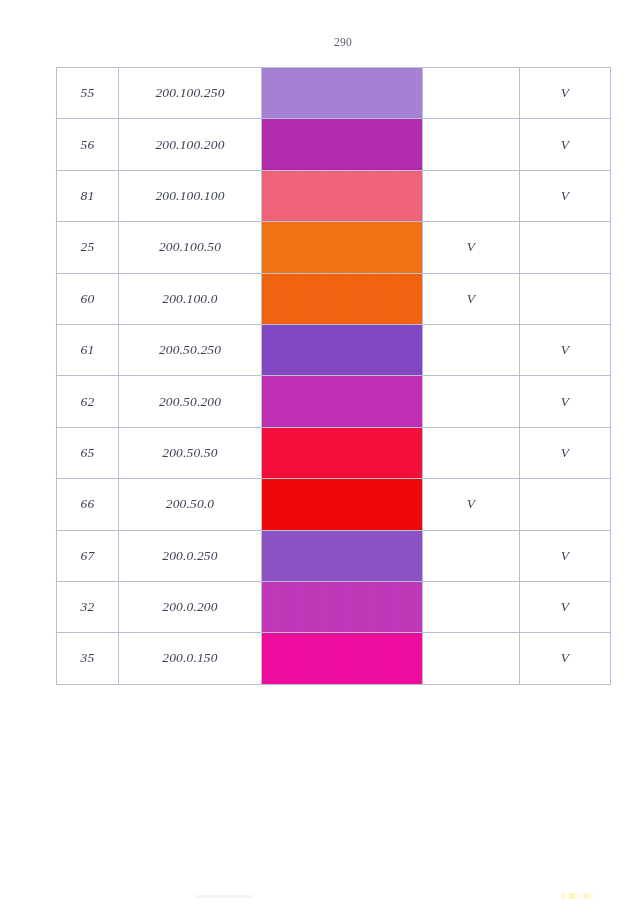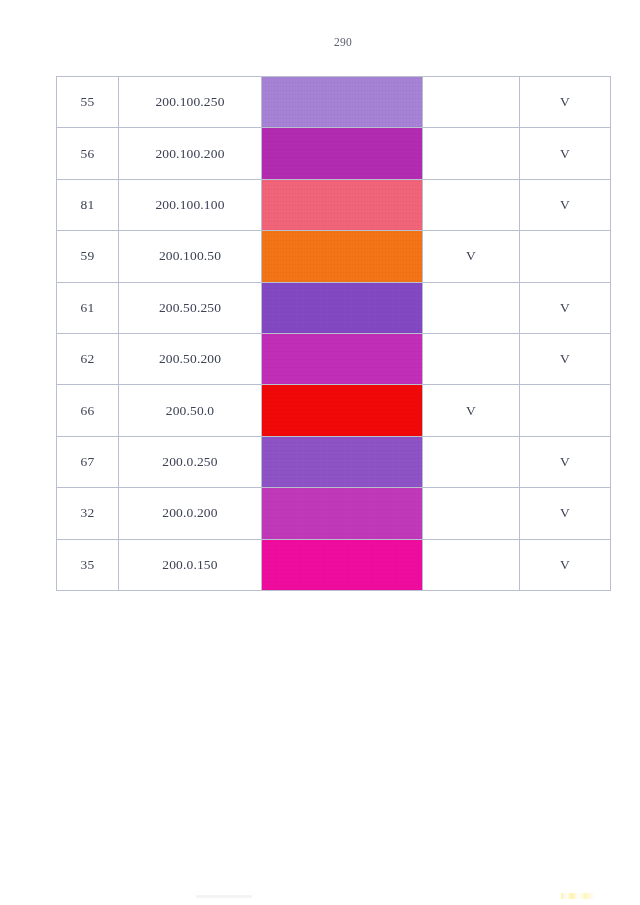--- a/index.html
+++ b/index.html
@@ -28,24 +28,25 @@
     font-size: 11.5px;
     color: #5c6070;
     letter-spacing: 0.3px;
     padding-left: 23px;
   }
 
   
   .color-table {
     position: absolute;
     left: 56px;
-    top: 76px;
+    top: 67px;
     width: 554px;
     border-collapse: collapse;
     table-layout: fixed;
+    font-style: italic;
   }
   .color-table td {
     border: 1px solid #b9bfce;
     padding: 0;
     height: 50.4px;
     text-align: center;
     vertical-align: middle;
     font-size: 13.5px;
     color: #3c4154;
     background: #ffffff;
@@ -163,24 +164,33 @@
       <tr>
         <td>81</td>
         <td>200.100.100</td>
         <td class="swatch-cell">
           <span class="swatch" style="background-color: rgb(242, 100, 122);"></span>
         </td>
         <td><span class="mark"></span></td>
         <td><span class="mark">V</span></td>
       </tr>
       <tr>
-        <td>59</td>
+        <td>25</td>
         <td>200.100.50</td>
         <td class="swatch-cell">
           <span class="swatch" style="background-color: rgb(243, 117, 21);"></span>
+        </td>
+        <td><span class="mark">V</span></td>
+        <td><span class="mark"></span></td>
+      </tr>
+      <tr>
+        <td>60</td>
+        <td>200.100.0</td>
+        <td class="swatch-cell">
+          <span class="swatch" style="background-color: rgb(243, 100, 16);"></span>
         </td>
         <td><span class="mark">V</span></td>
         <td><span class="mark"></span></td>
       </tr>
       <tr>
         <td>61</td>
         <td>200.50.250</td>
         <td class="swatch-cell">
           <span class="swatch" style="background-color: rgb(131, 72, 196);"></span>
         </td>
@@ -190,20 +200,29 @@
       <tr>
         <td>62</td>
         <td>200.50.200</td>
         <td class="swatch-cell">
           <span class="swatch" style="background-color: rgb(194, 46, 184);"></span>
         </td>
         <td><span class="mark"></span></td>
         <td><span class="mark">V</span></td>
       </tr>
       <tr>
+        <td>65</td>
+        <td>200.50.50</td>
+        <td class="swatch-cell">
+          <span class="swatch" style="background-color: rgb(246, 14, 60);"></span>
+        </td>
+        <td><span class="mark"></span></td>
+        <td><span class="mark">V</span></td>
+      </tr>
+      <tr>
         <td>66</td>
         <td>200.50.0</td>
         <td class="swatch-cell">
           <span class="swatch" style="background-color: rgb(242, 8, 8);"></span>
         </td>
         <td><span class="mark">V</span></td>
         <td><span class="mark"></span></td>
       </tr>
       <tr>
         <td>67</td>

